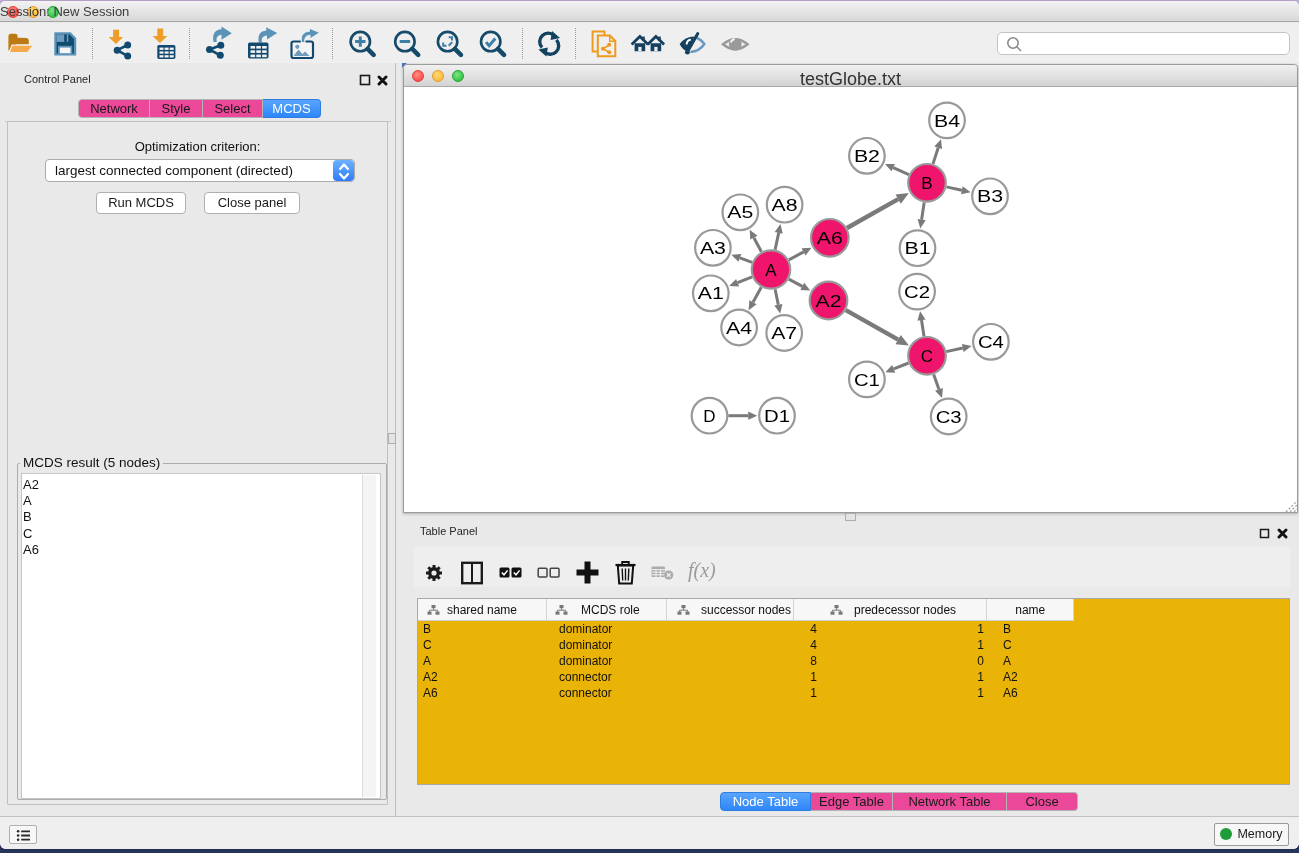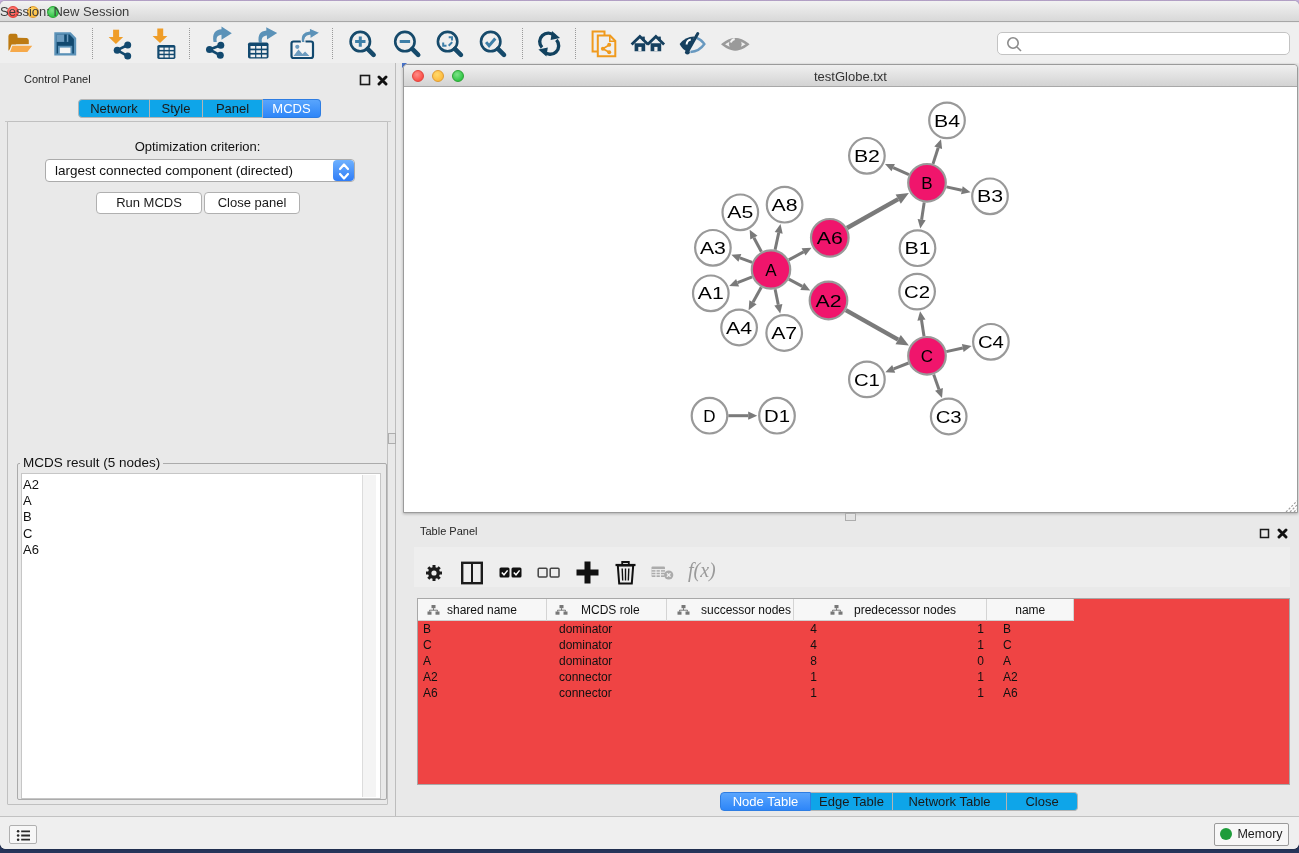--- a/index.html
+++ b/index.html
@@ -26,21 +26,21 @@
     border-left:1px dotted #9a9a9a; }
   #searchbox { position:absolute; left:997px; top:9px; width:293px; height:23px;
     background:#fff; border:1px solid #c3c3c3; border-radius:5px; }
   
   #ctrlpanel { position:absolute; left:0; top:62px; width:396px; height:756px;
     background:#e9e9e9; border-right:1px solid #bdbdbd; }
   #rightarea { position:absolute; left:397px; top:62px; width:902px; height:756px; background:#e9e9e9; }
   .paneltitle { font-size:11px; color:#262626; }
   
   .tabrow { position:absolute; display:flex; }
-  .tab { height:19px; background:#0ea5e9; border:1px solid #b4b4b4; border-left:none;
+  .tab { height:19px; background:#ec4899; border:1px solid #b4b4b4; border-left:none;
     font-size:13px; color:#1a1a1a; text-align:center; line-height:17px; }
   .tab.first { border-left:1px solid #b4b4b4; border-radius:4px 0 0 4px; }
   .tab.last { border-radius:0 4px 4px 0; }
   .tab.sel { background:linear-gradient(#59a5fd,#2e86f8); color:#fff; border-color:#2e7de2; }
   
   #cpbox { position:absolute; left:7px; top:58px; width:381px; height:684px;
     border:1px solid #c0c0c0; border-radius:1px; background:#e9e9e9; }
   .button { position:absolute; background:#fff; border:1px solid #b0b0b0; border-radius:4px;
     font-size:13px; color:#1a1a1a; text-align:center; }
   #combo { position:absolute; left:37px; top:37px; width:310px; height:23px; background:#fff;
@@ -64,21 +64,21 @@
   #netwin { position:absolute; left:6px; top:1px; width:895px; height:449px;
     border:1px solid #9b9b9b; border-radius:4px 4px 0 0; background:#fff;
     box-shadow:0 1px 3px rgba(0,0,0,.25); }
   #nettitle { position:absolute; left:0; top:0; width:100%; height:22px;
     background:linear-gradient(#f0f0f0,#d3d3d3); border-bottom:1px solid #a8a8a8;
     border-radius:4px 4px 0 0; }
   #netcanvas { position:absolute; left:0; top:22px; width:893px; height:424px; background:#fff; }
   
   #tablepanel { position:absolute; left:3px; top:454px; width:899px; height:302px; background:#e9e9e9; }
   #tbtoolbar { position:absolute; left:14px; top:30px; width:876px; height:40px; background:#eeeeee; }
-  #tbox { position:absolute; left:17px; top:81px; width:873px; height:187px; background:#ef4444;
+  #tbox { position:absolute; left:17px; top:81px; width:873px; height:187px; background:#eab308;
     border:1px solid #a8a8a8; }
   .thead { position:absolute; left:0; top:0; height:22px; background:#f7f7f7;
     border-bottom:1px solid #cfcfcf; }
   .thcell { position:absolute; top:0; height:22px; border-right:1px solid #d4d4d4; }
   .thlabel { position:absolute; top:0; height:22px; font-size:12px; color:#111; line-height:23px; }
   .trow { position:absolute; font-size:12px; color:#111; }
   
   .btabrow { position:absolute; display:flex;padding-left:48px; }
 </style>
 </head>
@@ -237,54 +237,54 @@
     <div class="paneltitle abs" style="left:24px; top:10px;">Control Panel</div>
     <svg class="abs" style="left:359px; top:11px;" width="12" height="12" viewBox="0 0 12 12">
   <rect x="1.5" y="1.5" width="9" height="9" fill="none" stroke="#1a1a1a" stroke-width="1.6"></rect>
 </svg>
 <svg class="abs" style="left:376.5px; top:11.5px;" width="11" height="11" viewBox="0 0 11 11">
   <path d="M2 2 L9 9 M9 2 L2 9" stroke="#111" stroke-width="2.9" stroke-linecap="round"></path>
 </svg>
     <div class="tabrow" style="left:78px; top:36px;">
       <div class="tab first" style="width:72px;">Network</div>
       <div class="tab" style="width:53px;">Style</div>
-      <div class="tab" style="width:60px;">Panel</div>
+      <div class="tab" style="width:60px;">Select</div>
       <div class="tab last sel" style="width:58px;">MCDS</div>
     </div>
     <div style="position:absolute; left:5px; top:58px; width:386px; height:0; border-top:1px solid #c6c6c6;"></div>
     <div id="cpbox">
       <div class="abs" style="left:0; top:17px; width:100%; text-align:center; font-size:13px; color:#111;">Optimization criterion:</div>
       <div id="combo">
         <div class="abs" style="left:9px; top:3px;">largest connected component (directed)</div>
         <div class="cap">
             <svg width="22" height="23" viewBox="0 0 22 23" style="position:absolute;left:0;top:0;">
   <path d="M7 9 L11 4.5 L15 9" fill="none" stroke="#fff" stroke-width="2.2" stroke-linecap="round" stroke-linejoin="round"></path>
   <path d="M7 14 L11 18.5 L15 14" fill="none" stroke="#fff" stroke-width="2.2" stroke-linecap="round" stroke-linejoin="round"></path>
 </svg>
           </div>
       </div>
-      <div class="button" style="left:88px; top:70px; width:106px; height:22px; line-height:20px;">Run MCDS</div>
+      <div class="button" style="left:88px; top:70px; width:90px; height:22px; line-height:20px;">Run MCDS</div>
       <div class="button" style="left:196px; top:70px; width:96px; height:22px; line-height:20px;">Close panel</div>
       <div id="mcdsfs">
         <div class="legend">MCDS result (5 nodes)</div>
         <div id="mcdslist">
           <div class="items">A2<br>A<br>B<br>C<br>A6</div>
           <div class="sb"></div>
         </div>
       </div>
     </div>
   </div>
   <div id="rightarea">
     <div class="abs" style="left:5px; top:0px; width:0; height:0; border-top:5px solid #4a74c9; border-right:5px solid transparent;"></div>
     <div id="netwin">
       <div id="nettitle">
         <div class="tl" style="left:8px; top:5px; background:radial-gradient(circle at 40% 35%, #ff8d88, #fb5149 70%); border:0.5px solid #e1423c;"></div>
         <div class="tl" style="left:28px; top:5px; background:radial-gradient(circle at 40% 35%, #ffd96b, #fdbc40 70%); border:0.5px solid #df9b31;"></div>
         <div class="tl" style="left:48px; top:5px; background:radial-gradient(circle at 40% 35%, #7ee288, #33c748 70%); border:0.5px solid #2aa334;"></div>
-        <div class="abs" style="left:0; right:0; top:4px; text-align:center; font-size:13px; color:#333;">testGlobe.txt</div>
+        <div class="abs" style="left:0; right:0; top:4px; text-align:center; font-size:18px; color:#333;">testGlobe.txt</div>
       </div>
       <div id="netcanvas">
         <svg width="893" height="424" viewBox="0 0 893 424" style="position:absolute;left:0;top:0;">
 <line x1="357.4" y1="164.7" x2="349.9" y2="150.7" stroke="#7a7a7a" stroke-width="3.0"></line>
             <polygon points="345.7,142.7 353.5,148.7 346.3,152.6" fill="#7a7a7a"></polygon>
 <line x1="371.1" y1="162.7" x2="374.7" y2="145.9" stroke="#7a7a7a" stroke-width="3.0"></line>
             <polygon points="376.5,137.1 378.7,146.7 370.7,145.0" fill="#7a7a7a"></polygon>
 <line x1="348.1" y1="175.4" x2="335.9" y2="170.9" stroke="#7a7a7a" stroke-width="3.0"></line>
             <polygon points="327.4,167.7 337.3,167.0 334.4,174.7" fill="#7a7a7a"></polygon>
 <line x1="348.2" y1="189.9" x2="333.6" y2="195.7" stroke="#7a7a7a" stroke-width="3.0"></line>

